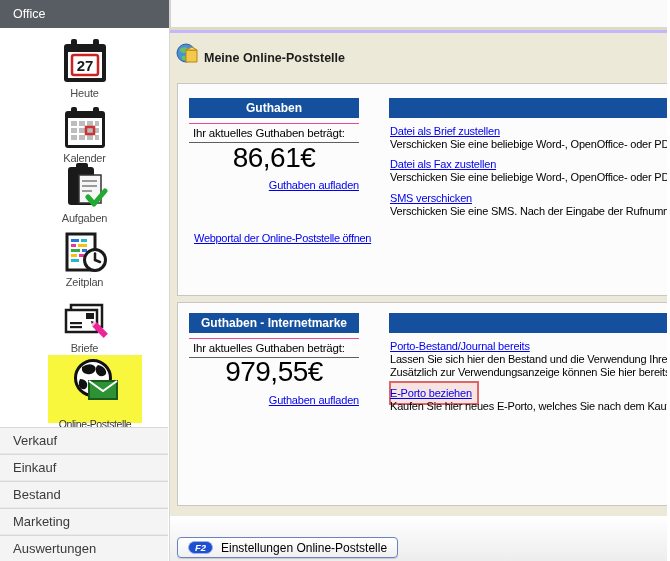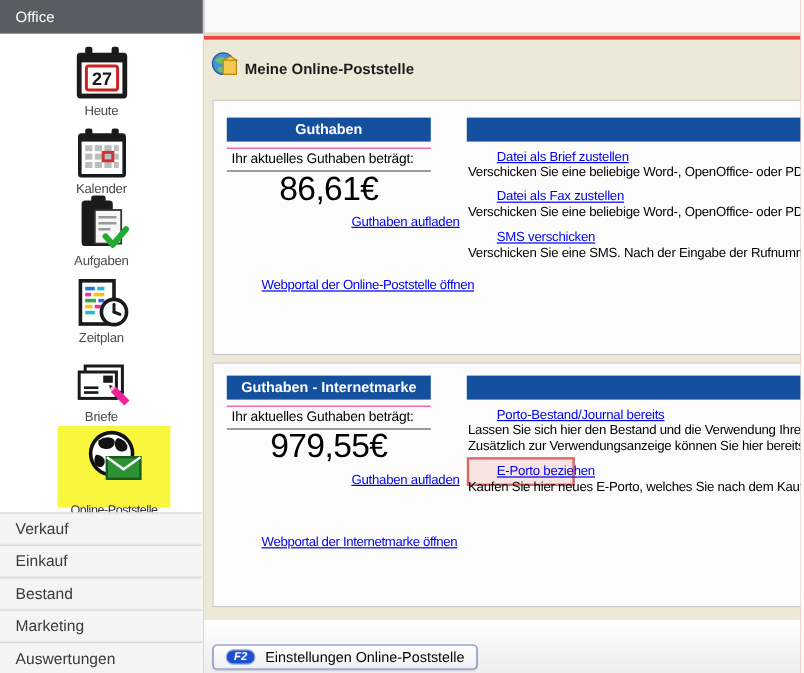--- a/index.html
+++ b/index.html
@@ -1,18 +1,18 @@
 <!DOCTYPE html>
 <html><head>
 <meta charset="utf-8">
 <style>
   * { margin:0; padding:0; box-sizing:border-box; }
   html,body { width:670px; height:561px; }
   #screen { position:relative; width:667px; height:561px; overflow:hidden;
-            background:#ef4444; font-family:"Liberation Sans", sans-serif; }
+            background:#c4b5fd; font-family:"Liberation Sans", sans-serif; }
 
   
   .sidebar { position:absolute; left:0; top:0; width:170px; height:561px;
              background:#ffffff; border-right:1px solid #d6d6d6; }
   .office-header { position:absolute; left:0; top:0; width:169px; height:28px;
                    background:#575d63; color:#fff; font-size:12.5px;
                    line-height:28px; padding-left:13px; }
   .nav-item { position:absolute; left:0; width:169px; text-align:center; cursor:pointer; }
   .nav-item svg { display:block; margin:0 auto; }
   .nav-label { font-size:11px; color:#4a4a4a; margin-top:2px; letter-spacing:-0.2px; }
@@ -44,21 +44,21 @@
   .blue-hdr { position:absolute; left:11px; width:170px; height:20px;
               background:#14509e; color:#fff; font-size:12px; font-weight:bold;
               text-align:center; line-height:20px; }
   .blue-bar { position:absolute; left:211px; width:300px; height:20px; background:#14509e; }
   .balance-label { position:absolute; left:11px; width:170px; font-size:11.5px;
                    color:#000; padding:3px 0 3px 4px; border-top:1px solid #ec4899;
                    border-bottom:1px solid #5f5f5f; white-space:nowrap;
                    letter-spacing:-0.2px; }
   .balance { position:absolute; left:11px; width:170px; text-align:center;
              font-size:28px; color:#000; letter-spacing:-0.5px; }
-  .link { color:#0000ee; text-decoration:underline; cursor:pointer; white-space:nowrap;margin-left:24px; }
+  .link { color:#0000ee; text-decoration:underline; cursor:pointer; white-space:nowrap; }
   .topup { position:absolute; left:11px; width:170px; text-align:right;
            font-size:11px; letter-spacing:-0.2px; }
   .portal { position:absolute; left:16px; font-size:11px; letter-spacing:-0.3px; }
   .action-link { position:absolute; left:212px; font-size:11px; letter-spacing:-0.2px; }
   .desc { position:absolute; left:212px; font-size:11px; color:#000;
           white-space:nowrap; letter-spacing:-0.2px; }
   .eporto-box { position:absolute; left:211px; top:78px; width:90px; height:24px;
                 border:2px solid #dd6666; background:rgba(240,170,170,0.30); }
 
   .bottom-bar { position:absolute; left:0; top:516px; width:500px; height:45px;
@@ -221,21 +221,20 @@
       <div class="desc" style="top:87px">Verschicken Sie eine beliebige Word-, OpenOffice- oder PDF-Datei</div>
       <a class="link action-link" style="top:108px">SMS verschicken</a>
       <div class="desc" style="top:121px">Verschicken Sie eine SMS. Nach der Eingabe der Rufnummer und d</div>
     </div>
 
     <div class="panel panel2">
       <div class="blue-hdr" style="top:10px">Guthaben - Internetmarke</div>
       <div class="balance-label" style="top:35px">Ihr aktuelles Guthaben beträgt:</div>
       <div class="balance" style="top:53px">979,55€</div>
       <a class="link topup" style="top:91px">Guthaben aufladen</a>
-      <a class="link portal" style="top:143px">Webportal der Internetmarke öffnen</a>
 
       <div class="blue-bar" style="top:10px"></div>
       <a class="link action-link" style="top:37px">Porto-Bestand/Journal bereits</a>
       <div class="desc" style="top:50px">Lassen Sie sich hier den Bestand und die Verwendung Ihrer E-Port</div>
       <div class="desc" style="top:63px">Zusätzlich zur Verwendungsanzeige können Sie hier bereits verwen</div>
 
       <div class="eporto-box"></div>
       <a class="link action-link" style="top:84px">E-Porto beziehen</a>
       <div class="desc" style="top:97px">Kaufen Sie hier neues E-Porto, welches Sie nach dem Kauf in Vorga</div>
     </div>

